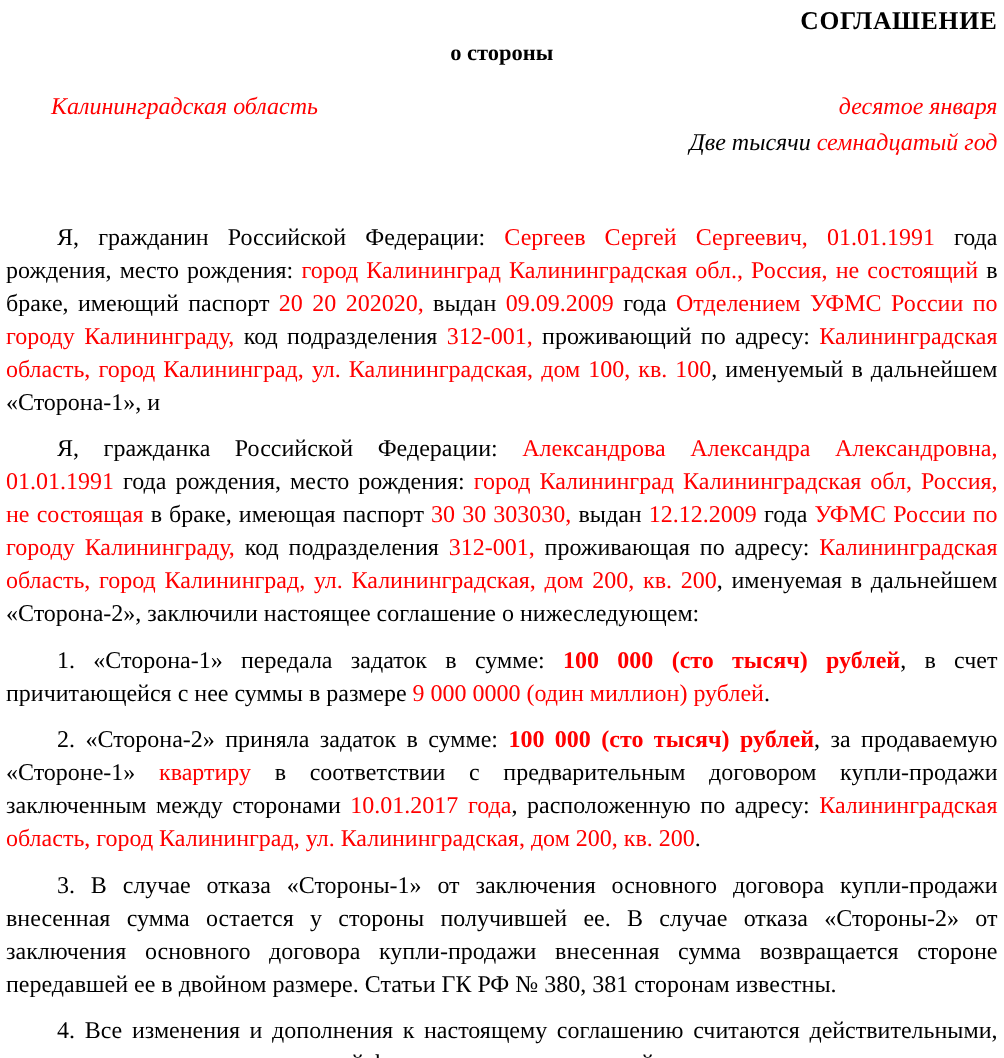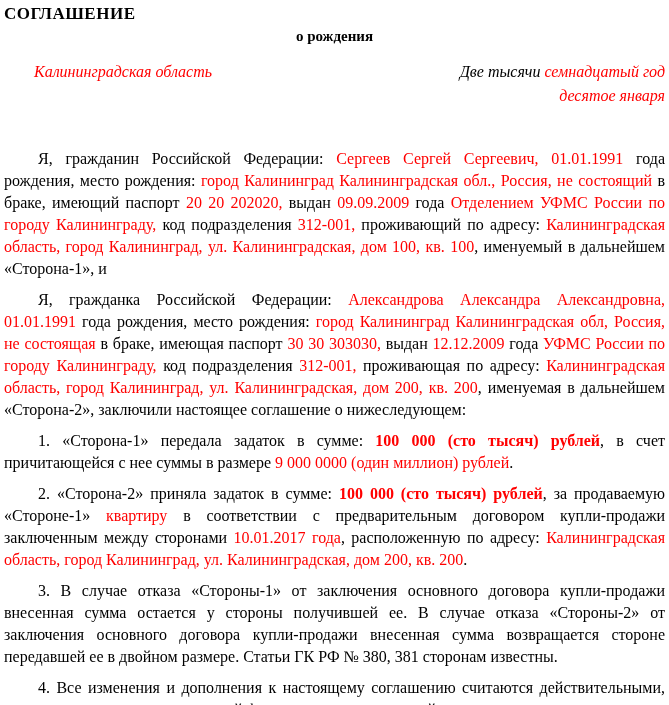--- a/index.html
+++ b/index.html
@@ -16,21 +16,21 @@
     font-size: 16px;
     -webkit-font-smoothing: antialiased;
   }
   .page {
     padding: 4px 4px 0 4px;
     box-sizing: border-box;
     width: 669px;
   }
   .doc-title {
     margin: 0;
-    text-align: left;
+    text-align: right;
     font-size: 17px;
     font-weight: bold;
     letter-spacing: 0.5px;
   }
   .doc-subtitle {
     margin: 4px 0 0 0;
     text-align: center;
     font-size: 15px;
     font-weight: bold;
   }
@@ -65,29 +65,29 @@
   .red  { color: #ff0000; }
   .bold { font-weight: bold; }
 </style>
 </head>
 <body>
 
 <div class="page">
 
   <h1 class="doc-title">СОГЛАШЕНИЕ</h1>
 
-  <h2 class="doc-subtitle">о рождения</h2>
+  <h2 class="doc-subtitle">о стороны</h2>
 
   <div class="header-row">
     <div class="header-col left" id="place-block">
         <p class="indent"><span class="red">Калининградская область</span></p>
       </div>
     <div class="header-col right" id="date-block">
+        <p><span class="red">десятое января</span></p>
         <p><span>Две тысячи </span><span class="red">семнадцатый год</span></p>
-        <p><span class="red">десятое января</span></p>
       </div>
   </div>
 
   <div class="doc-body" id="body-paragraphs">
       <p class="para"><span>Я, гражданин Российской Федерации: </span><span class="red">Сергеев Сергей Сергеевич, 01.01.1991</span><span> года рождения, место рождения: </span><span class="red">город Калининград Калининградская обл., Россия, не состоящий</span><span> в браке, имеющий паспорт </span><span class="red">20 20 202020,</span><span> выдан </span><span class="red">09.09.2009</span><span> года </span><span class="red">Отделением УФМС России по городу Калининграду,</span><span> код подразделения </span><span class="red">312-001,</span><span> проживающий по адресу: </span><span class="red">Калининградская область, город Калининград, ул. Калининградская, дом 100, кв. 100</span><span>, именуемый в дальнейшем «Сторона-1», и</span></p>
       <p class="para"><span>Я, гражданка Российской Федерации: </span><span class="red">Александрова Александра Александровна, 01.01.1991</span><span> года рождения, место рождения: </span><span class="red">город Калининград Калининградская обл, Россия, не состоящая</span><span> в браке, имеющая паспорт </span><span class="red">30 30 303030,</span><span> выдан </span><span class="red">12.12.2009</span><span> года </span><span class="red">УФМС России по городу Калининграду,</span><span> код подразделения </span><span class="red">312-001,</span><span> проживающая по адресу: </span><span class="red">Калининградская область, город Калининград, ул. Калининградская, дом 200, кв. 200</span><span>, именуемая в дальнейшем «Сторона-2», заключили настоящее соглашение о нижеследующем:</span></p>
       <p class="para"><span>1. «Сторона-1» передала задаток в сумме: </span><span class="red bold">100 000 (сто тысяч) рублей</span><span>, в счет причитающейся с нее суммы в размере </span><span class="red">9 000 0000 (один миллион) рублей</span><span>.</span></p>
       <p class="para"><span>2. «Сторона-2» приняла задаток в сумме: </span><span class="red bold">100 000 (сто тысяч) рублей</span><span>, за продаваемую «Стороне-1» </span><span class="red">квартиру</span><span> в соответствии с предварительным договором купли-продажи заключенным между сторонами </span><span class="red">10.01.2017 года</span><span>, расположенную по адресу: </span><span class="red">Калининградская область, город Калининград, ул. Калининградская, дом 200, кв. 200</span><span>.</span></p>
       <p class="para"><span>3. В случае отказа «Стороны-1» от заключения основного договора купли-продажи внесенная сумма остается у стороны получившей ее. В случае отказа «Стороны-2» от заключения основного договора купли-продажи внесенная сумма возвращается стороне передавшей ее в двойном размере. Статьи ГК РФ № 380, 381 сторонам известны.</span></p>
       <p class="para"><span>4. Все изменения и дополнения к настоящему соглашению считаются действительными, если они совершены в письменной форме и подписаны каждой из сторон.</span></p>

